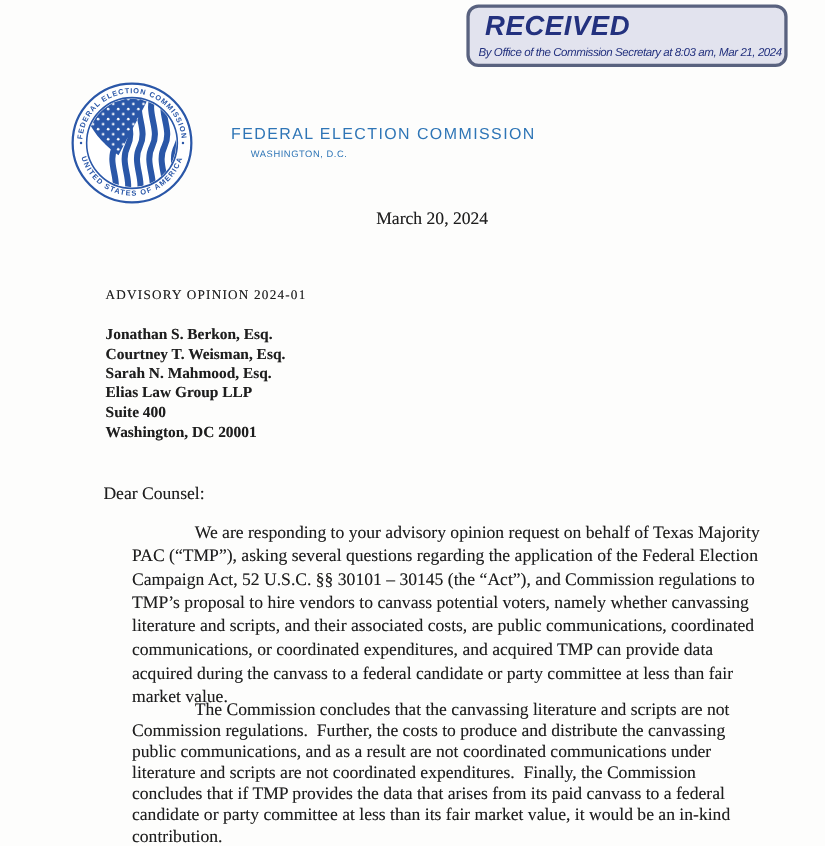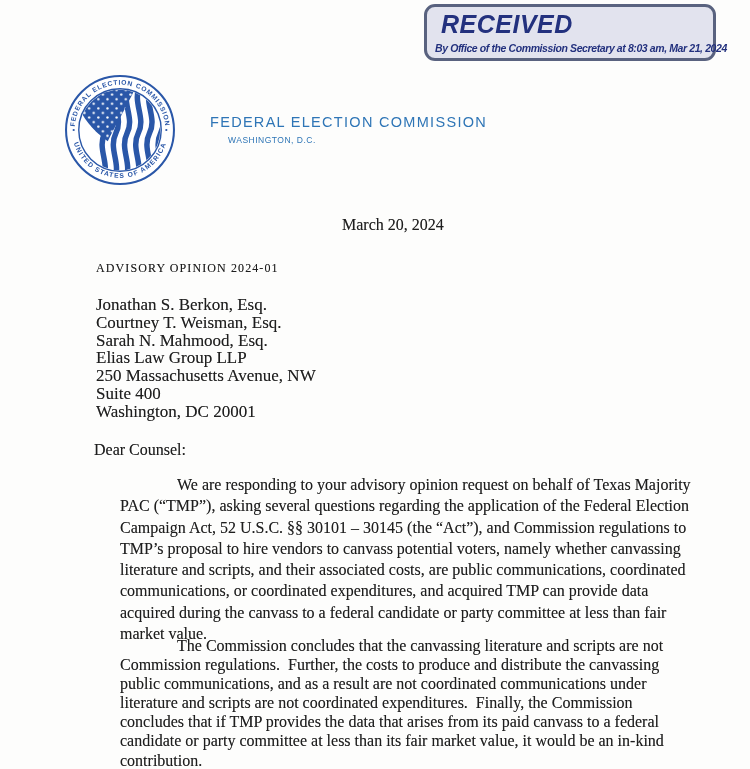--- a/index.html
+++ b/index.html
@@ -24,46 +24,46 @@
     font-family:"Liberation Sans", sans-serif;
     color:#23317e;
   }
   .stamp-title{
     position:absolute; left:14px; top:3px;
     font-size:25px; font-weight:bold; font-style:italic;
     letter-spacing:0.5px;
   }
   .stamp-sub{
     position:absolute; left:8px; top:35px;
-    font-size:10.5px; font-weight:bold; font-style:italic;
+    font-size:10.5px; font-weight:normal; font-style:italic;
     letter-spacing:-0.4px; white-space:nowrap;
   }
 
   
   .seal{ position:absolute; left:64px; top:74px; }
   .org-name{
     position:absolute; left:210px; top:114px;
     font-family:"Liberation Sans", sans-serif;
     font-size:14.5px; letter-spacing:1.3px;
     color:#2e75b6; white-space:nowrap;
   }
   .org-city{
     position:absolute; left:228px; top:135px;
     font-family:"Liberation Sans", sans-serif;
     font-size:8.5px; letter-spacing:0.5px;
     color:#2e75b6;
   }
 
   
-  .date-line{ position:absolute; left:342px; top:216px; font-size:16px; }
+  .date-line{ position:absolute; left:342px; top:191px; font-size:16px; }
   .subject-line{
     position:absolute; left:96px; top:261px;
     font-size:12px; letter-spacing:1.1px; white-space:nowrap;
   }
-  .address{ position:absolute; left:96px; top:296px; font-size:17px; line-height:17.8px; }
+  .address{ position:absolute; left:96px; top:296px; font-size:14px; line-height:17.8px;font-weight:bold; }
   .salutation{ position:absolute; left:94px; top:441px; font-size:16px; }
 
   .body-para{ position:absolute; left:78px; width:616px; font-size:16px;margin-left:42px; }
   .para-1{ top:474px; line-height:21.3px; }
   .para-2{ top:636px; line-height:19.1px; }
   .line{ white-space:pre; }
   .line.first{ padding-left:57px; }
 </style>
 </head>
 <body>
@@ -120,21 +120,20 @@
   <div class="org-city">WASHINGTON, D.C.</div>
 
   <div class="date-line scan">March 20, 2024</div>
   <div class="subject-line scan">ADVISORY OPINION 2024-01</div>
 
   <div class="address scan">
     <div class="line">Jonathan S. Berkon, Esq.</div>
     <div class="line">Courtney T. Weisman, Esq.</div>
     <div class="line">Sarah N. Mahmood, Esq.</div>
     <div class="line">Elias Law Group LLP</div>
-    <div class="line">250 Massachusetts Avenue, NW</div>
     <div class="line">Suite 400</div>
     <div class="line">Washington, DC 20001</div>
   </div>
 
   <div class="salutation scan">Dear Counsel:</div>
 
   <div class="body-para para-1 scan">
     <div class="line first">We are responding to your advisory opinion request on behalf of Texas Majority</div>
     <div class="line">PAC (“TMP”), asking several questions regarding the application of the Federal Election</div>
     <div class="line">Campaign Act, 52 U.S.C. §§ 30101 – 30145 (the “Act”), and Commission regulations to</div>

